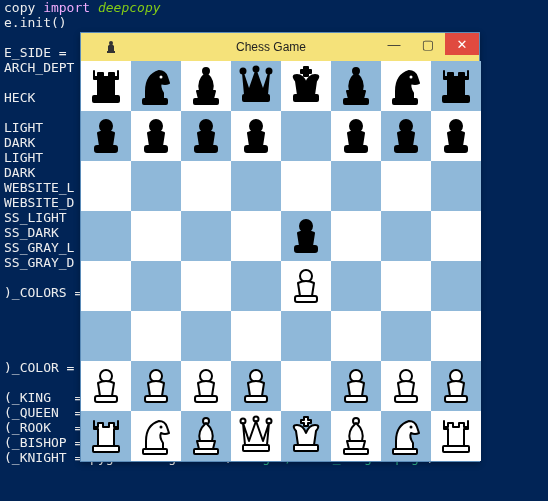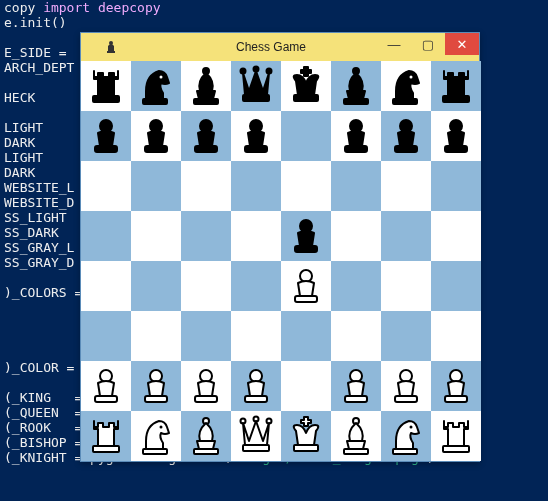--- a/index.html
+++ b/index.html
@@ -13,21 +13,21 @@
     position: relative;
   }
   .code-bg {
     position: absolute; left: 0; top: 0;
     padding: 0 4px;
     line-height: 15px;
     white-space: pre;
     z-index: 0;
   }
   .kw1 { color: #f0abfc; }
-  .kw2 { color: #f0abfc; }
+  .kw2 { color: #84cc16; font-style: italic; }
   .str { color: #2fb189; }
   .window {
     position: absolute;
     left: 80px; top: 32px;
     width: 400px;
     background: #f5e27a;
     border: 1px solid #5b8cb9;
     box-shadow: 0 2px 6px rgba(0,0,0,0.3);
     z-index: 10;
   }

